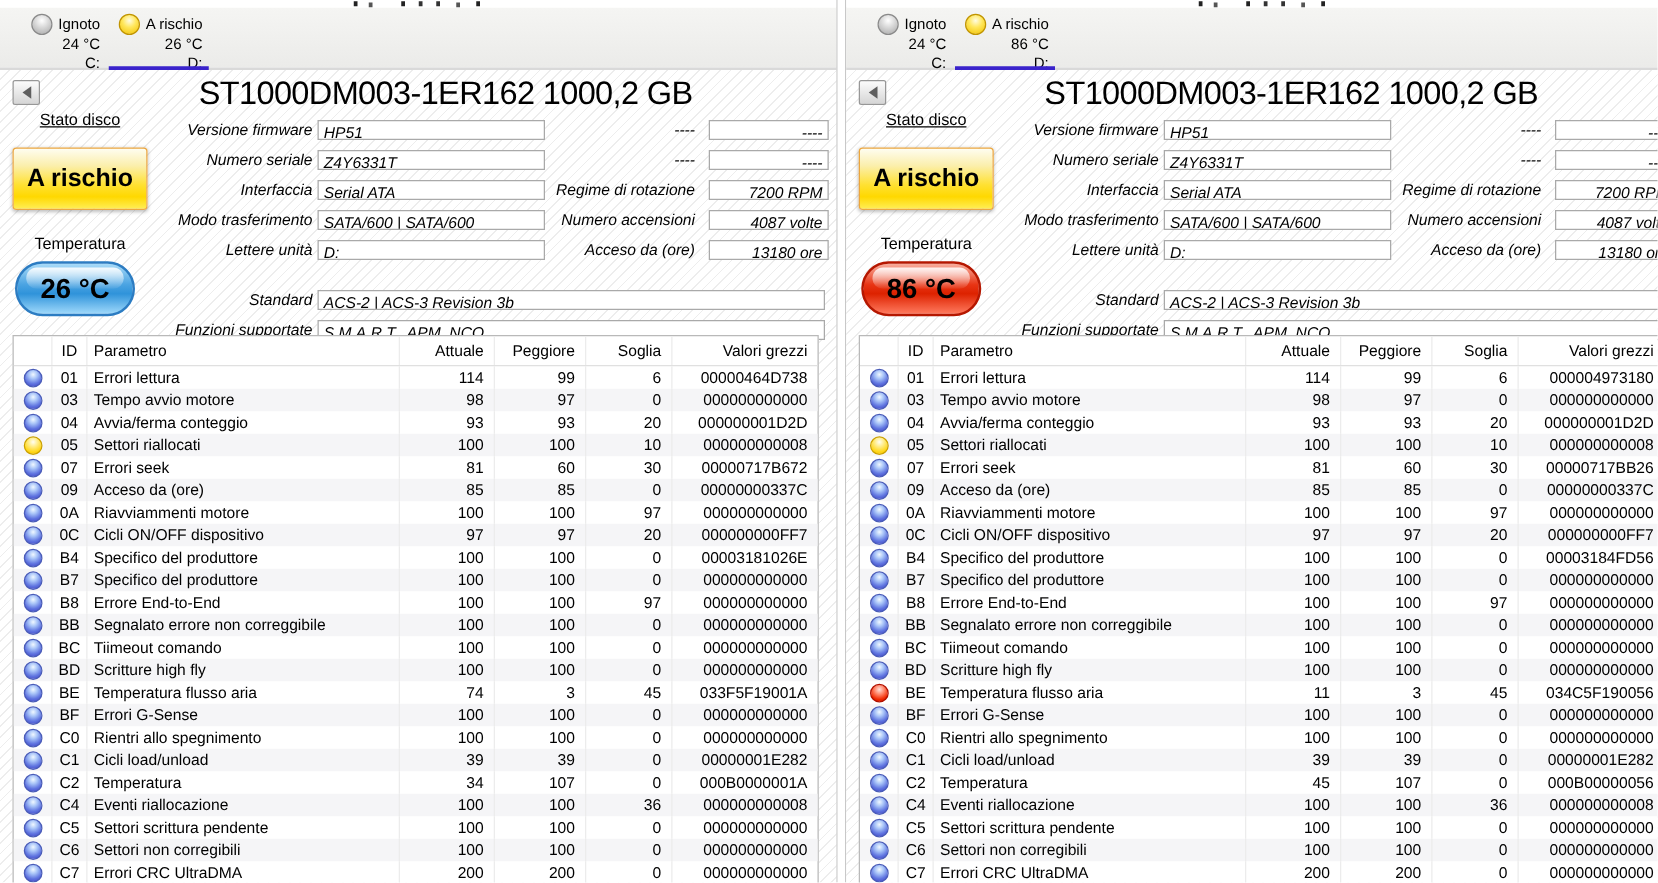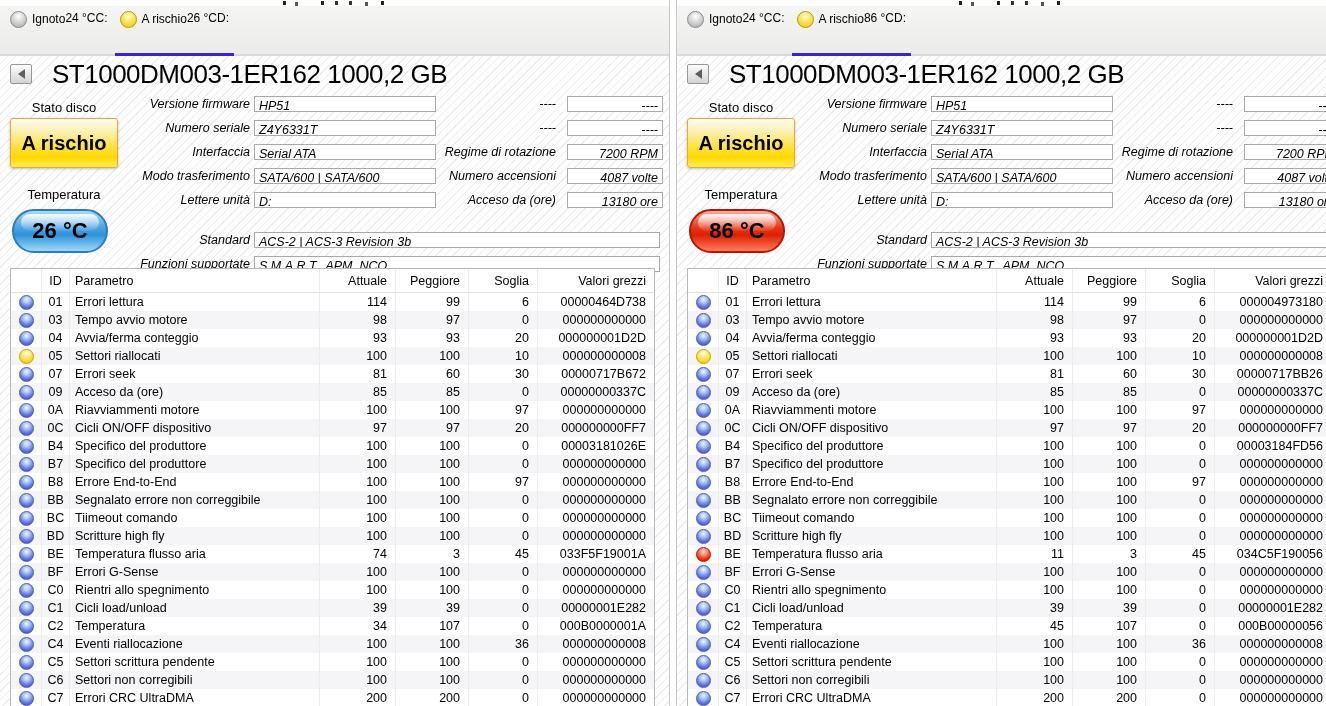--- a/index.html
+++ b/index.html
@@ -19,41 +19,41 @@
   .window:nth-of-type(2){left:676px;}
 
   
   .strip{position:relative;height:6px;background:#fff;overflow:hidden;}
   .frag{position:absolute;top:1px;left:50%;width:3px;height:4px;background:#333;
     box-shadow:-52px 0 #222,-40px 1px #555,-14px 0 #222,14px 0 #333,30px 1px #555,46px 0 #222;}
 
   
   .tabbar{height:50px;background:linear-gradient(#f5f5f3,#ebebe9);
     border-bottom:2px solid #d9d9d9;display:flex;padding-left:4px;box-sizing:border-box;}
-  .tab{position:relative;padding:5px 6px 0;min-width:70px;display:flex;flex-direction:row;
-    align-items:flex-start;font-size:12px;line-height:15px;cursor:default;}
+  .tab{position:relative;padding:5px 6px 0;min-width:70px;display:flex;flex-direction:column;
+    align-items:flex-end;font-size:12px;line-height:15px;cursor:default;}
   .tab .r1{display:flex;align-items:center;gap:5px;}
   .tab.selected::after{content:"";position:absolute;left:1px;right:1px;bottom:-2px;height:3px;background:#3a23cb;}
   .disc{width:15px;height:15px;border-radius:50%;flex:0 0 auto;}
   .disc.gray{background:radial-gradient(circle at 50% 30%,#ffffff 0%,#d9d9d9 42%,#a6a6a6 100%);border:1px solid #8a8a8a;}
   .disc.yellow{background:radial-gradient(circle at 50% 30%,#fffce2 0%,#ffe75c 42%,#f1c000 100%);border:1px solid #c09400;}
 
   
   .main{position:absolute;top:56px;left:0;right:0;bottom:0;
     background:repeating-linear-gradient(135deg,#ffffff 0 5px,#ededed 5px 6px);}
 
   .back{position:absolute;top:8px;left:10px;width:22px;height:20px;box-sizing:border-box;
     background:linear-gradient(#fcfcfc,#d5d5d5);border:1px solid #979797;border-radius:2px;
     display:flex;align-items:center;justify-content:center;}
   .back-tri{width:0;height:0;border-top:5px solid transparent;border-bottom:5px solid transparent;border-right:7px solid #5f5f5f;}
 
-  .title{position:absolute;top:3px;left:52px;right:8px;margin:0;text-align:left;
+  .title{position:absolute;top:3px;left:52px;right:8px;margin:0;text-align:center;
     font-size:26px;font-weight:400;letter-spacing:-.5px;white-space:nowrap;}
 
-  .health-label{position:absolute;top:44px;left:0;width:128px;text-align:center;font-size:13px;}
+  .health-label{position:absolute;top:32px;left:0;width:128px;text-align:center;font-size:13px;text-decoration:underline;}
   .health-badge{position:absolute;top:62px;left:10px;width:108px;height:50px;box-sizing:border-box;
     border:1px solid #eca63e;border-radius:3px;
     background:linear-gradient(180deg,#fefdf0 0%,#fbefad 28%,#ffe133 60%,#ffd800 80%,#ffee55 100%);
     box-shadow:0 1px 3px rgba(0,0,0,.25);
     display:flex;align-items:center;justify-content:center;font-size:20px;font-weight:bold;}
   .temp-label{position:absolute;top:131px;left:0;width:128px;text-align:center;font-size:13px;}
 
   .pill{position:absolute;top:153px;left:12px;width:96px;height:44px;border-radius:22px;
     overflow:hidden;display:flex;align-items:center;justify-content:center;
     font-size:22px;font-weight:bold;box-sizing:border-box;}

